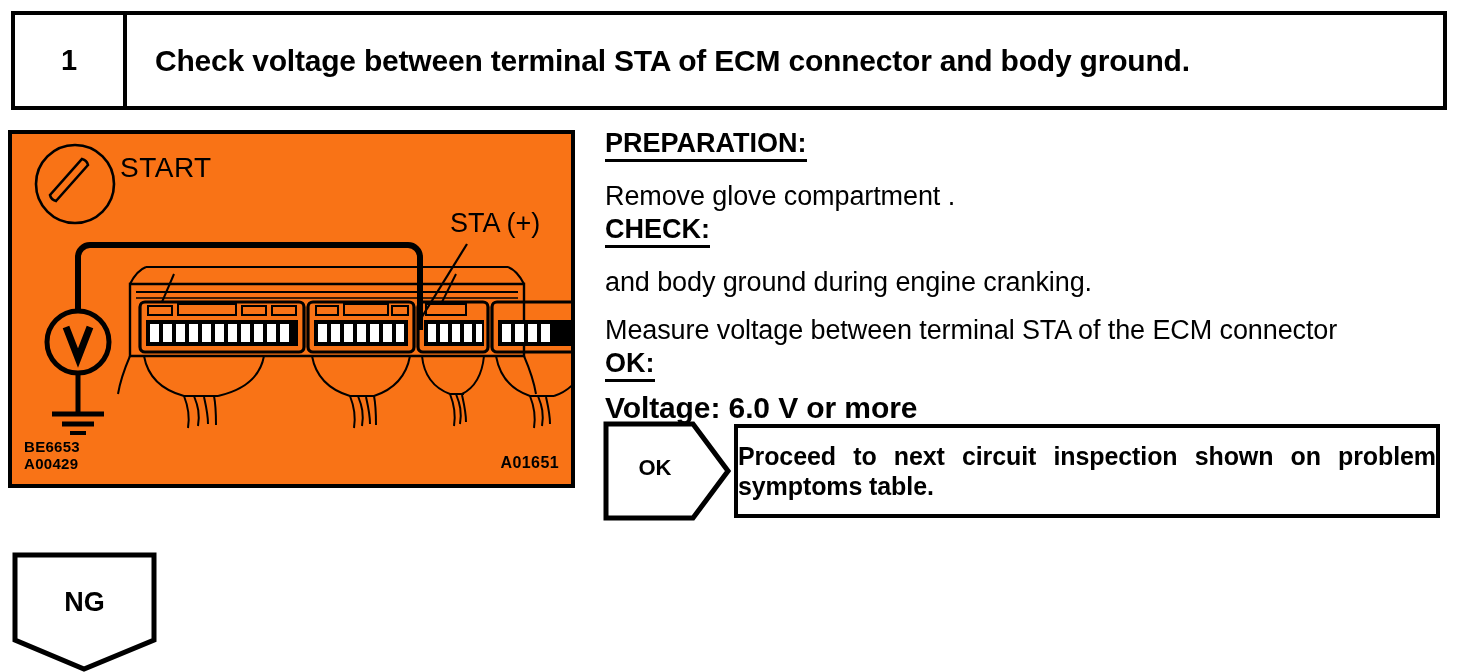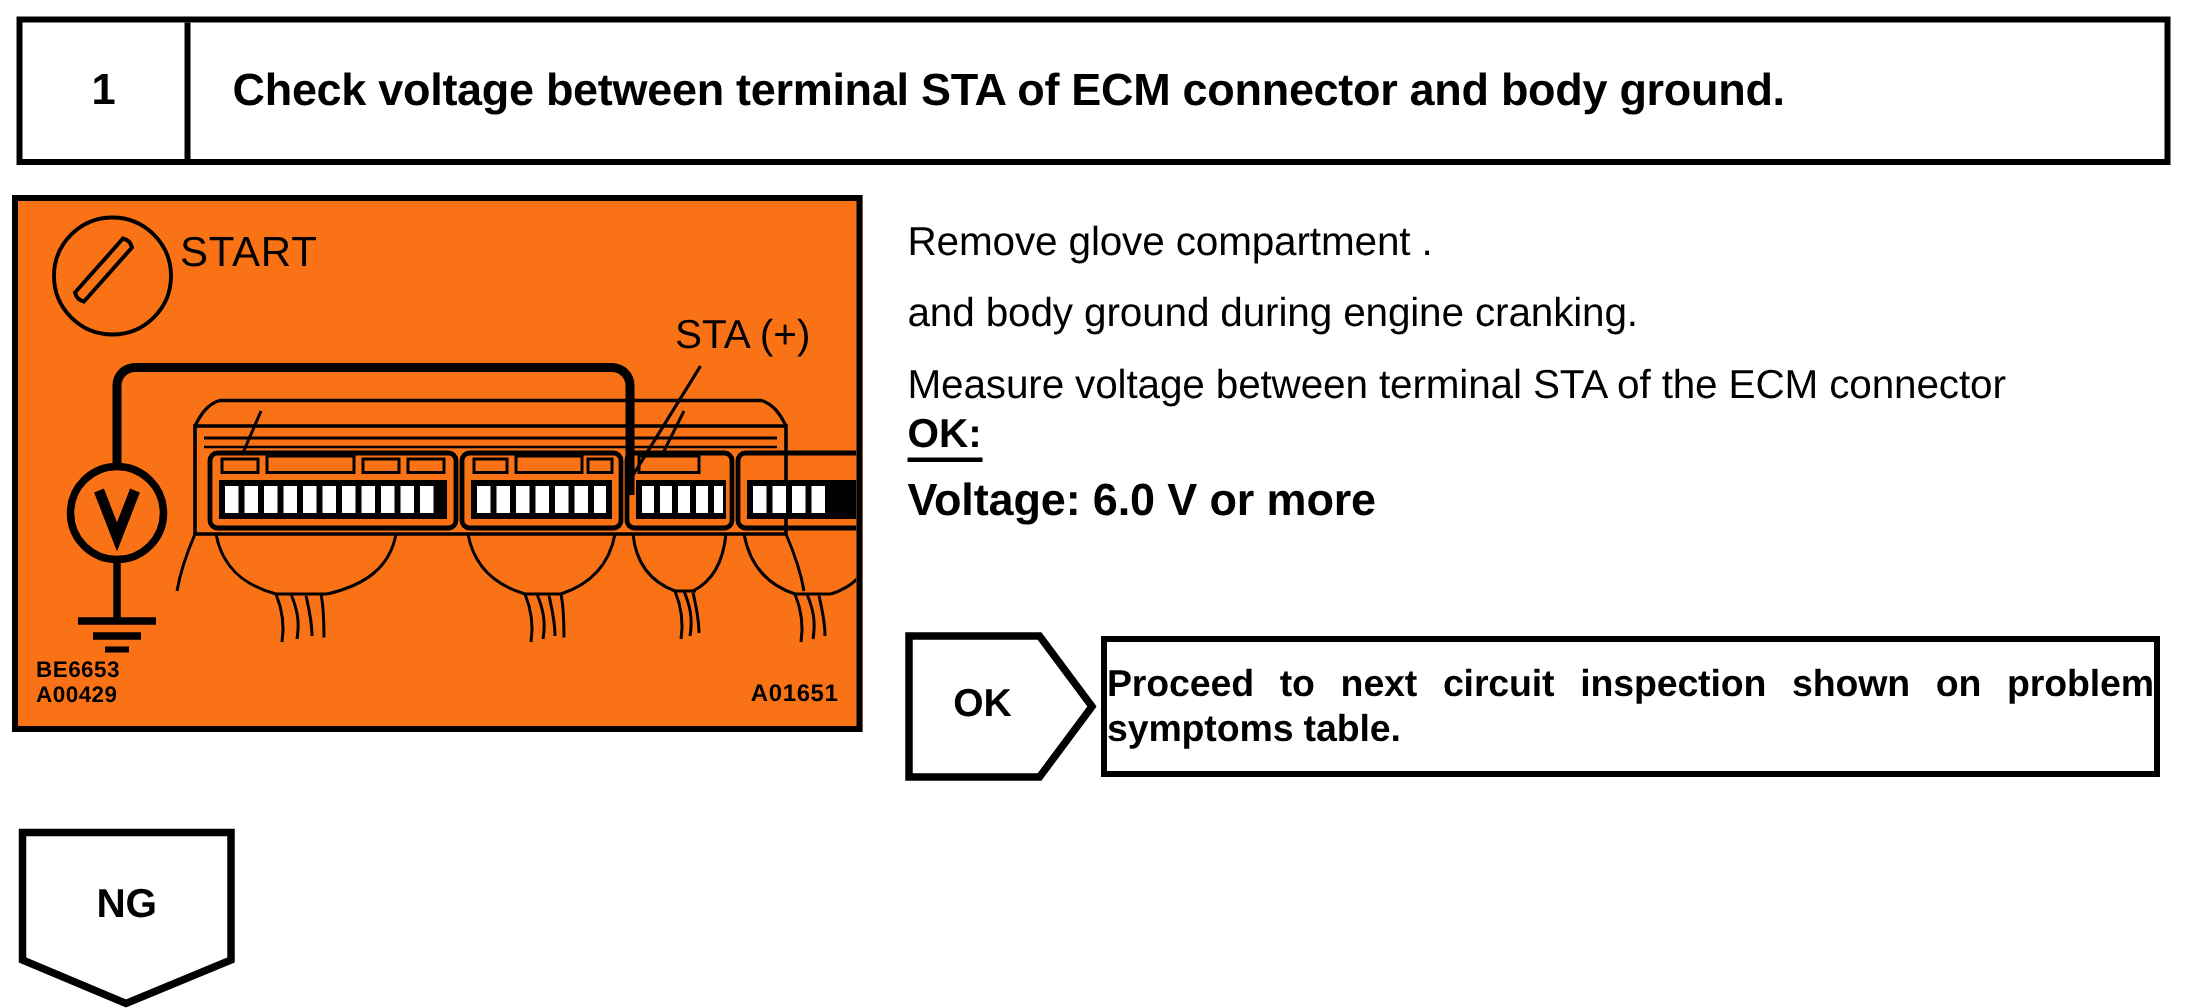--- a/index.html
+++ b/index.html
@@ -157,21 +157,21 @@
   }
   .arrow-ok-label {
     position: absolute;
     left: 0;
     top: 0;
     width: 104px;
     height: 94px;
     display: flex;
     align-items: center;
     justify-content: center;
-    font-size: 26px;
+    font-size: 22px;
     font-weight: bold;
     letter-spacing: 0px;
   }
   .result-box {
     position: absolute;
     left: 131px;
     top: 3px;
     width: 706px;
     height: 94px;
     border: 4px solid #000;
@@ -370,24 +370,26 @@
   <div class="code-left">
     <div>BE6653</div>
     <div>A00429</div>
   </div>
   <div class="code-right">A01651</div>
 </div>
 
 <div class="text-column">
 
   <div class="block">
+    <div><span class="heading">PREPARATION:</span></div>
     <div class="body-line">Remove glove compartment .</div>
   </div>
 
   <div class="block">
+    <div><span class="heading">CHECK:</span></div>
     <div class="body-line">and body ground during engine cranking.</div>
     <div class="body-line">Measure voltage between terminal STA of the ECM connector</div>
   </div>
 
   <div class="block">
     <div><span class="heading">OK:</span></div>
     <div class="ok-value">Voltage: 6.0 V or more</div>
   </div>
 </div>
 

